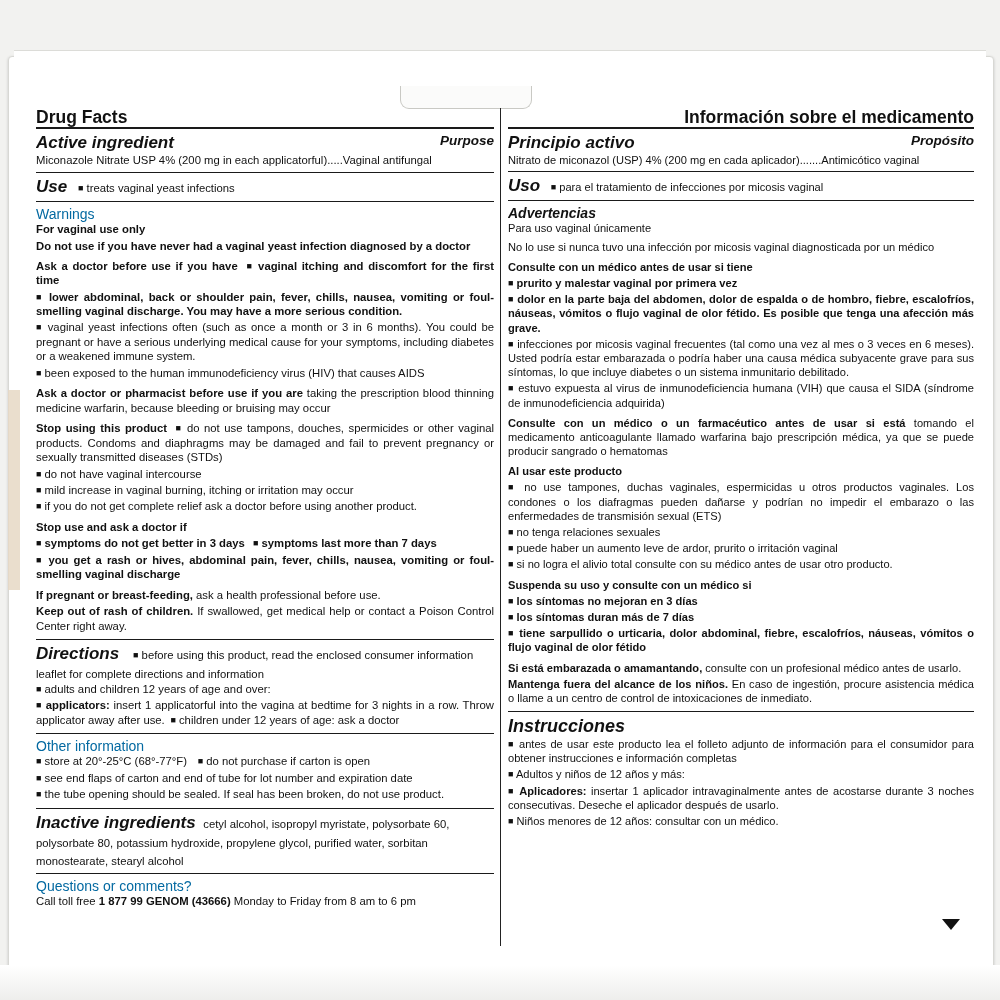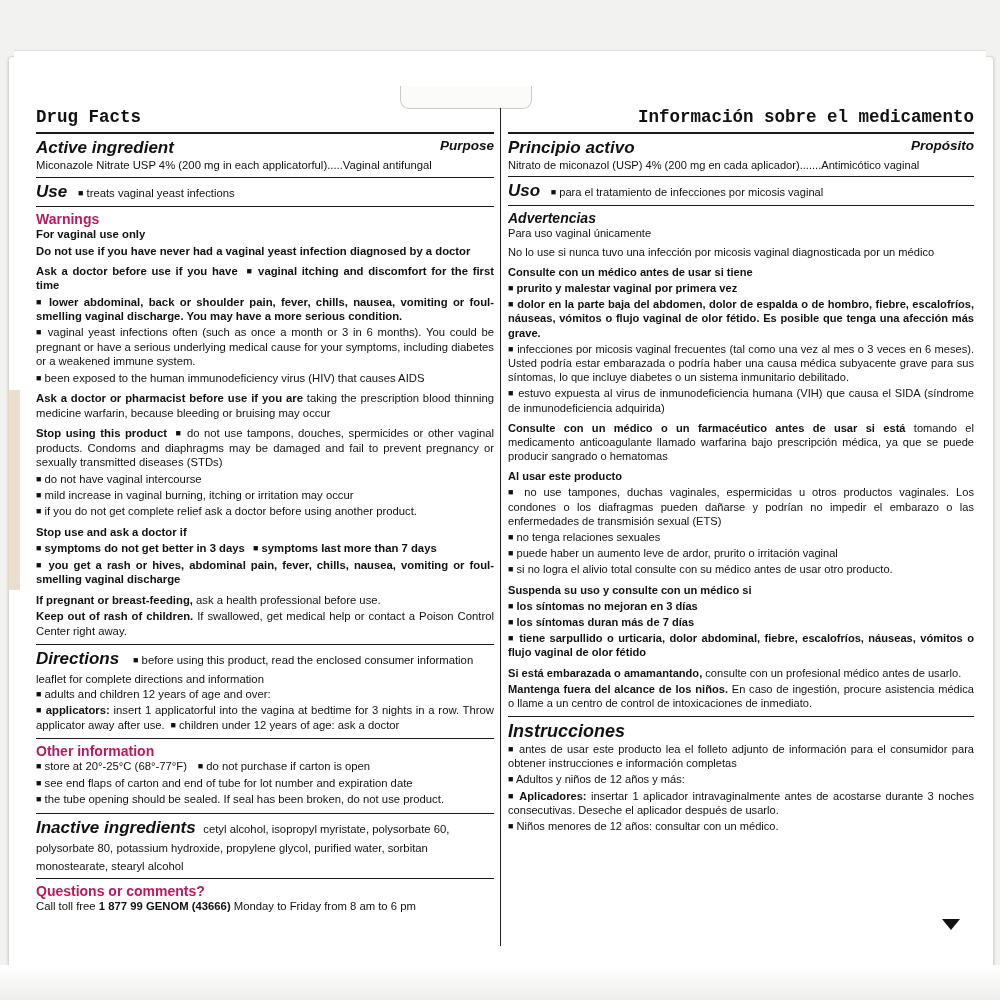--- a/index.html
+++ b/index.html
@@ -83,23 +83,21 @@
     top: 108px;
     width: 1px;
     height: 838px;
     background: #222;
   }
 
   .title {
     font-size: 17.5px;
     font-weight: bold;
     line-height: 1.1;
-    padding-bottom: 5px;
     color: #111;
-    font-family: Liberation Mono, monospace;
   }
   .title-right { text-align: right; }
 
   .rule {
     border-top: 1px solid #1a1a1a;
     margin: 0;
   }
   .rule-thick {
     border-top: 2px solid #1a1a1a;
     margin: 0;
@@ -109,22 +107,22 @@
 
   .hd {
     font-size: 17px;
     font-weight: bold;
     font-style: italic;
     color: #111;
     display: inline;
   }
   .hd-normal {
     font-size: 13px;
-    font-weight: bold;
-    color: #be185d;
+    font-weight: normal;
+    color: #0369a1;
     display: inline;
   }
   .purpose {
     float: right;
     font-size: 13.5px;
     font-weight: bold;
     font-style: italic;
     color: #111;
   }
   .clear { clear: both; }

